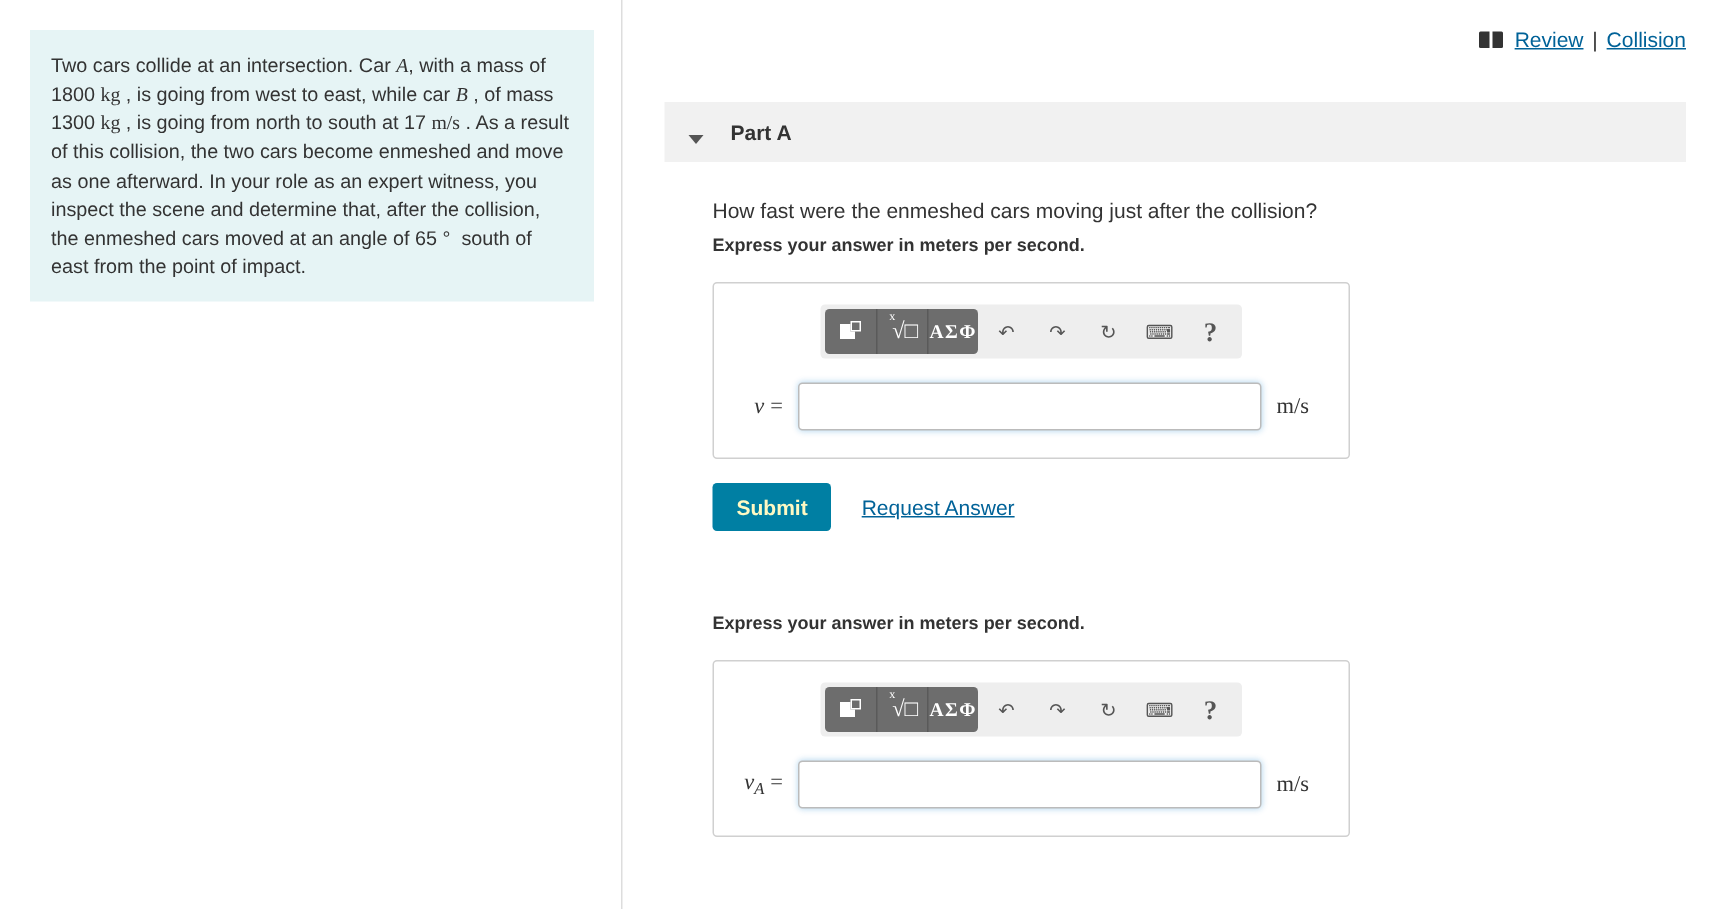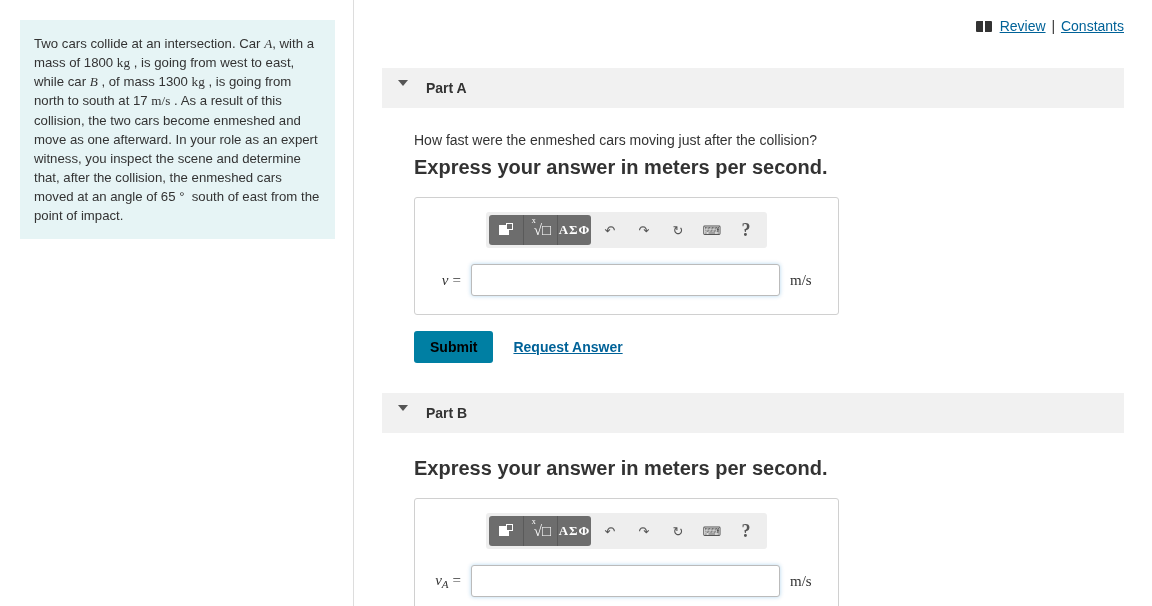--- a/index.html
+++ b/index.html
@@ -10,21 +10,21 @@
     background: #fff;
     width: 1152px;
     height: 606px;
     overflow: hidden;
   }
   .page {
     display: flex;
     height: 100%;
   }
   .left-col {
-    width: 354px;
+    width: 415px;
     padding: 20px 18px 20px 20px;
     border-right: 1px solid #ddd;
     flex-shrink: 0;
   }
   .context-box {
     background: #e6f4f5;
     padding: 14px 14px;
     color: #333;
     line-height: 1.45;
     font-size: 13.2px;
@@ -56,40 +56,40 @@
   }
   .book-icon::before { left: 0; border-radius: 1px 0 0 1px; }
   .book-icon::after { right: 0; border-radius: 0 1px 1px 0; }
   .part {
     margin-bottom: 30px;
   }
   .part-header {
     background: #f1f1f1;
     padding: 12px 16px;
     display: flex;
-    align-items: flex-start;
+    align-items: flex-end;
     gap: 18px;
   }
   .caret {
     width: 0; height: 0; border-left: 5px solid transparent; border-right: 5px solid transparent; border-top: 6px solid #555;
   }
   .part-title {
     font-weight: bold;
     font-size: 14px;
   }
   .part-body {
     padding: 24px 16px 0 32px;
   }
   .question {
     font-size: 14px;
     margin-bottom: 8px;
   }
   .instruction {
     font-weight: bold;
-    font-size: 20px;
+    font-size: 12px;
     margin-bottom: 18px;
   }
   .answer-block {
     border: 1px solid #d0d0d0;
     border-radius: 3px;
     width: 425px;
     padding: 14px 14px 18px 14px;
   }
   .toolbar {
     display: flex;
@@ -176,52 +176,52 @@
     min-width: 32px;
   }
   .actions {
     margin-top: 16px;
     display: flex;
     align-items: center;
     gap: 20px;
   }
   .submit-btn {
     background: #007fa3;
-    color: #000000;
+    color: #fef9c3;
     border: none;
     padding: 8px 16px;
     font-size: 14px;
     font-weight: bold;
     border-radius: 3px;
     cursor: pointer;
   }
   .req-link {
     color: #006298;
-    font-weight: bold;
+    font-weight: normal;
     text-decoration: underline;
     font-size: 14px;
     cursor: pointer;
   }
 </style>
 </head>
 <body>
 
 <div class="page">
   <div class="left-col">
     <div class="context-box">
       <p>Two cars collide at an intersection. Car <span class="math">A</span>, with a mass of 1800 <span style="font-family:Georgia,serif">kg</span> , is going from west to east, while car <span class="math">B</span> , of mass 1300 <span style="font-family:Georgia,serif">kg</span> , is going from north to south at 17 <span style="font-family:Georgia,serif">m/s</span> . As a result of this collision, the two cars become enmeshed and move as one afterward. In your role as an expert witness, you inspect the scene and determine that, after the collision, the enmeshed cars moved at an angle of 65&nbsp;°&nbsp; south of east from the point of impact.</p>
     </div>
   </div>
 
   <div class="right-col">
     <div class="top-links">
       <span class="book-icon"></span>
       <a>Review</a>
       <span class="sep">|</span>
-      <a>Constants</a>
+      <a>Collision</a>
     </div>
 
     <div class="part">
       <div class="part-header">
         <span class="caret"></span>
         <span class="part-title">Part A</span>
       </div>
       <div class="part-body">
         <div class="question">How fast were the enmeshed cars moving just after the collision?</div>
         <div class="instruction">Express your answer in meters per second.</div>
@@ -251,24 +251,20 @@
           </div>
         </div>
         <div class="actions">
           <button class="submit-btn">Submit</button>
           <a class="req-link">Request Answer</a>
         </div>
       </div>
     </div>
 
     <div class="part">
-      <div class="part-header">
-        <span class="caret"></span>
-        <span class="part-title">Part B</span>
-      </div>
       <div class="part-body">
         <div class="instruction">Express your answer in meters per second.</div>
         <div class="answer-block">
           <div class="toolbar">
             <div class="tb-inner">
               <div class="tb-seg">
                 <button class="tb-btn dark">
                     <span class="eq-icon"></span>
                   </button>
                 <button class="tb-btn dark">

